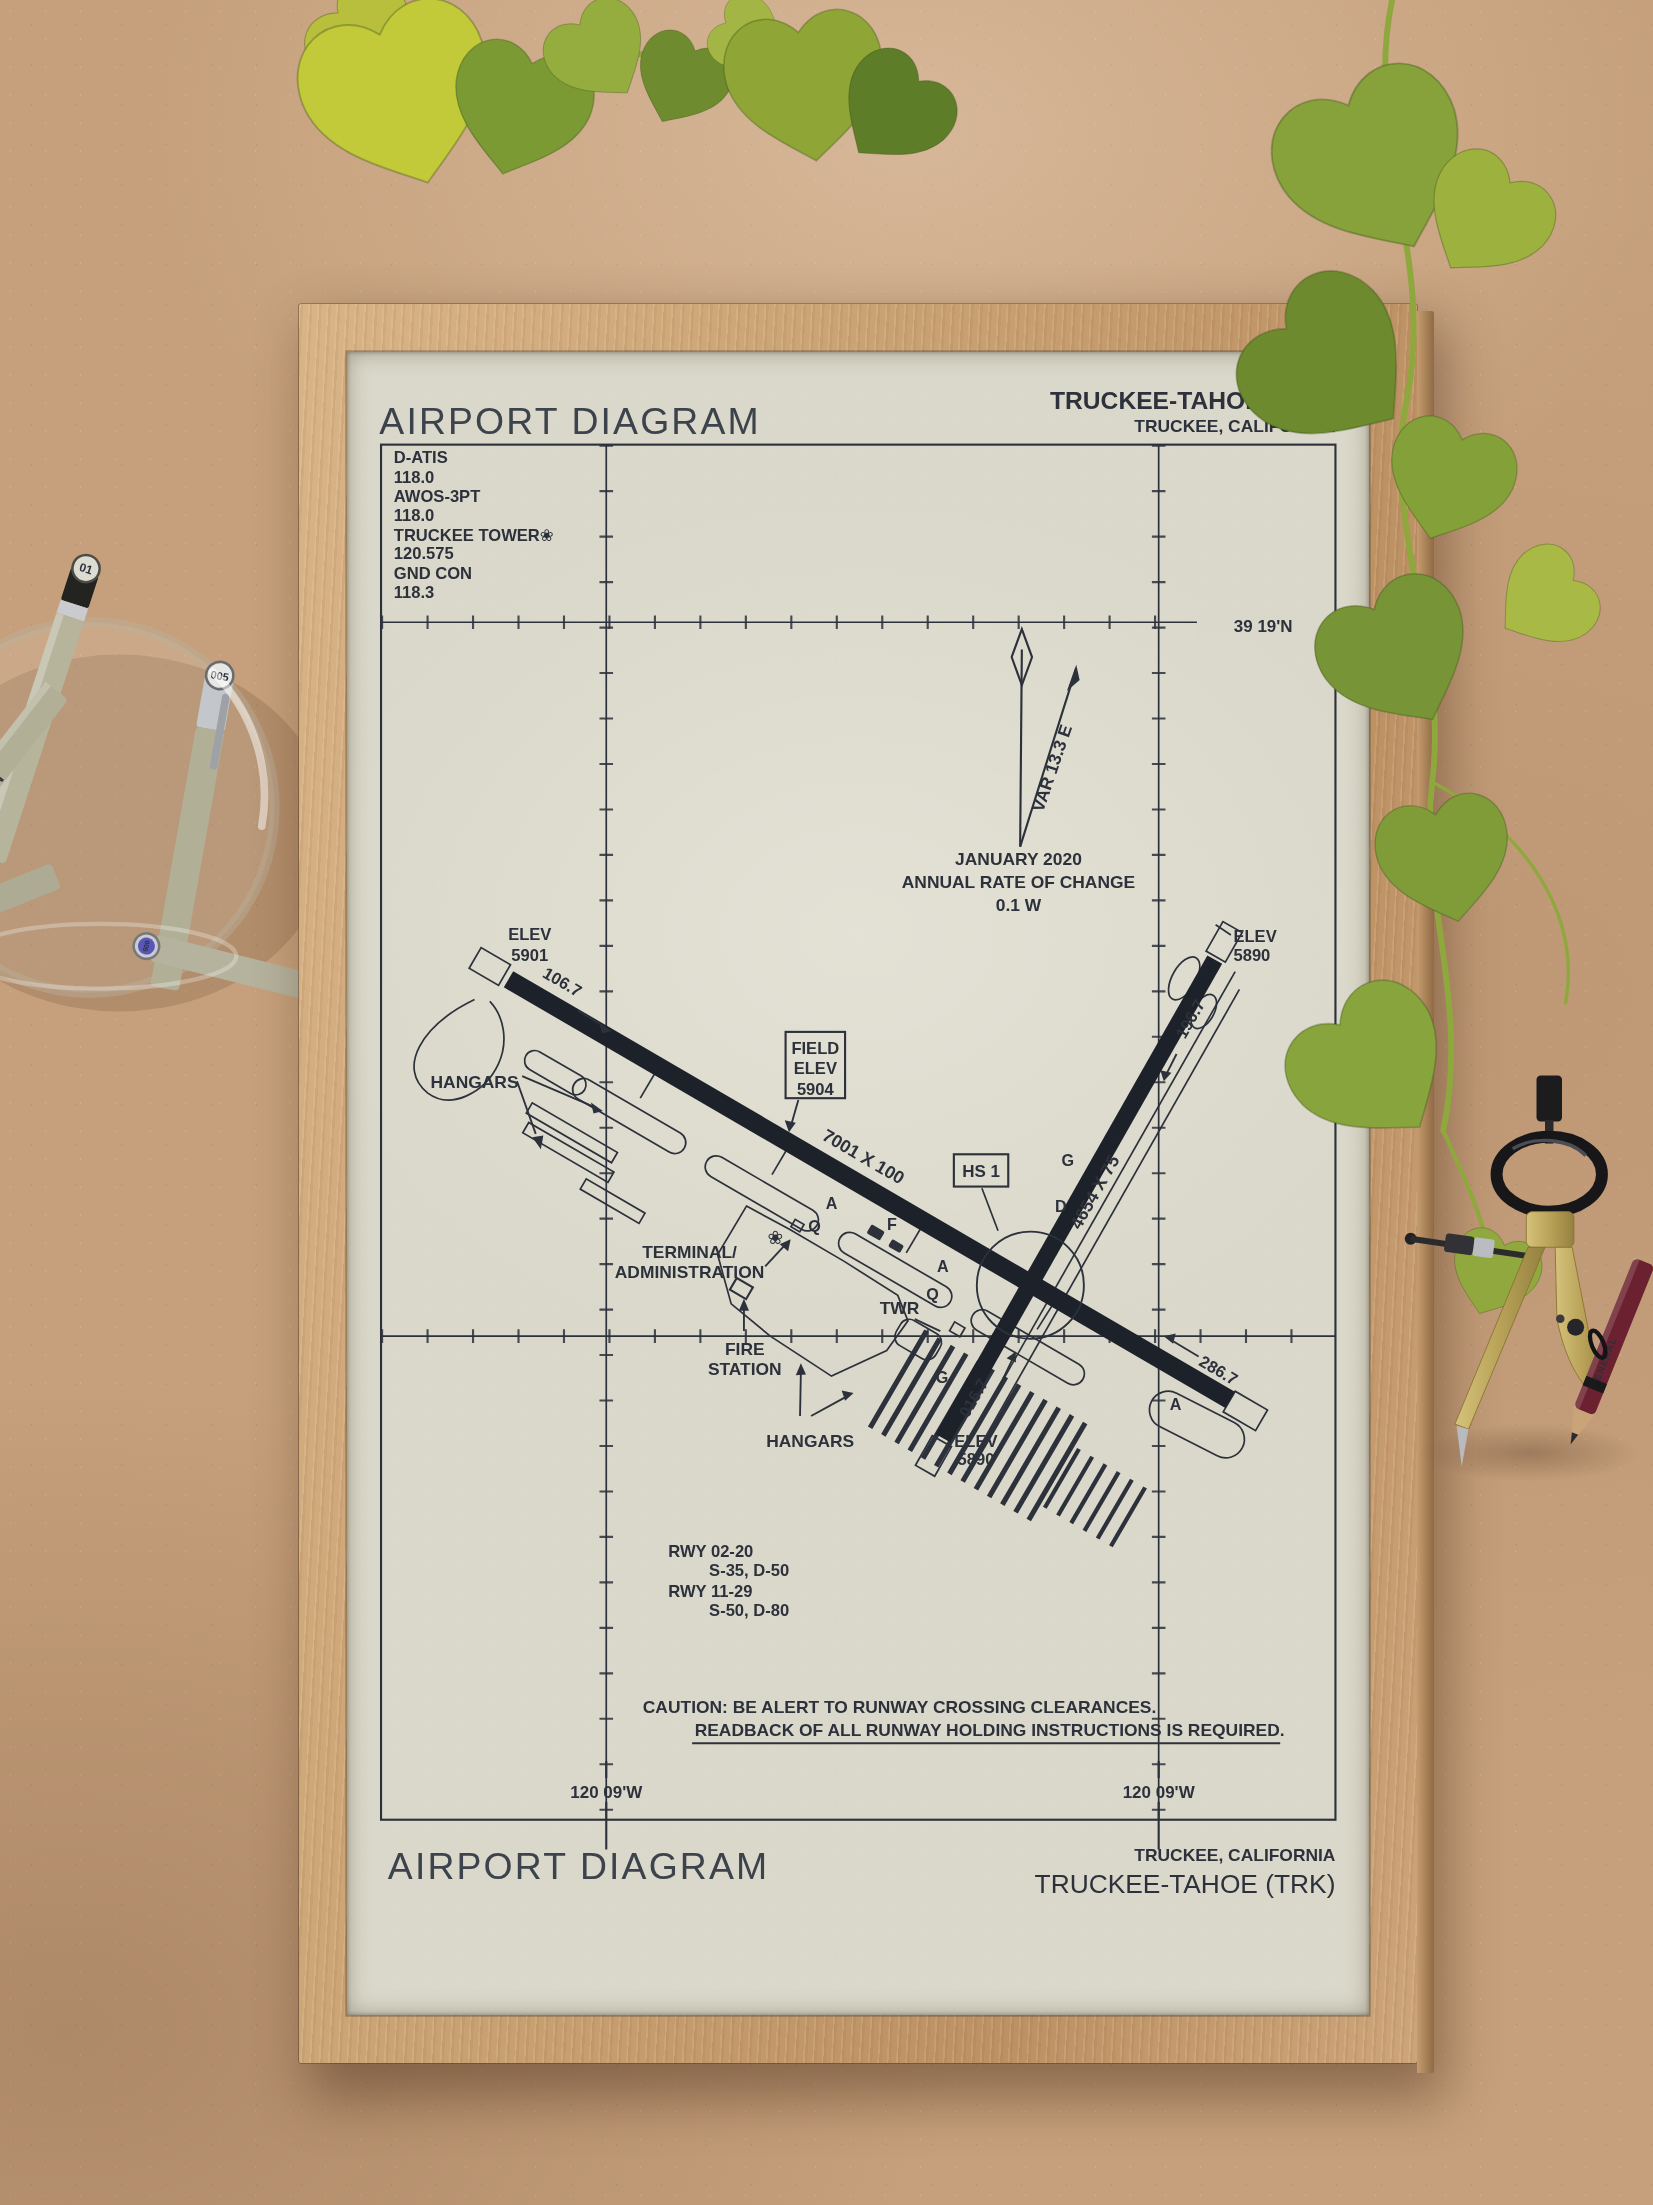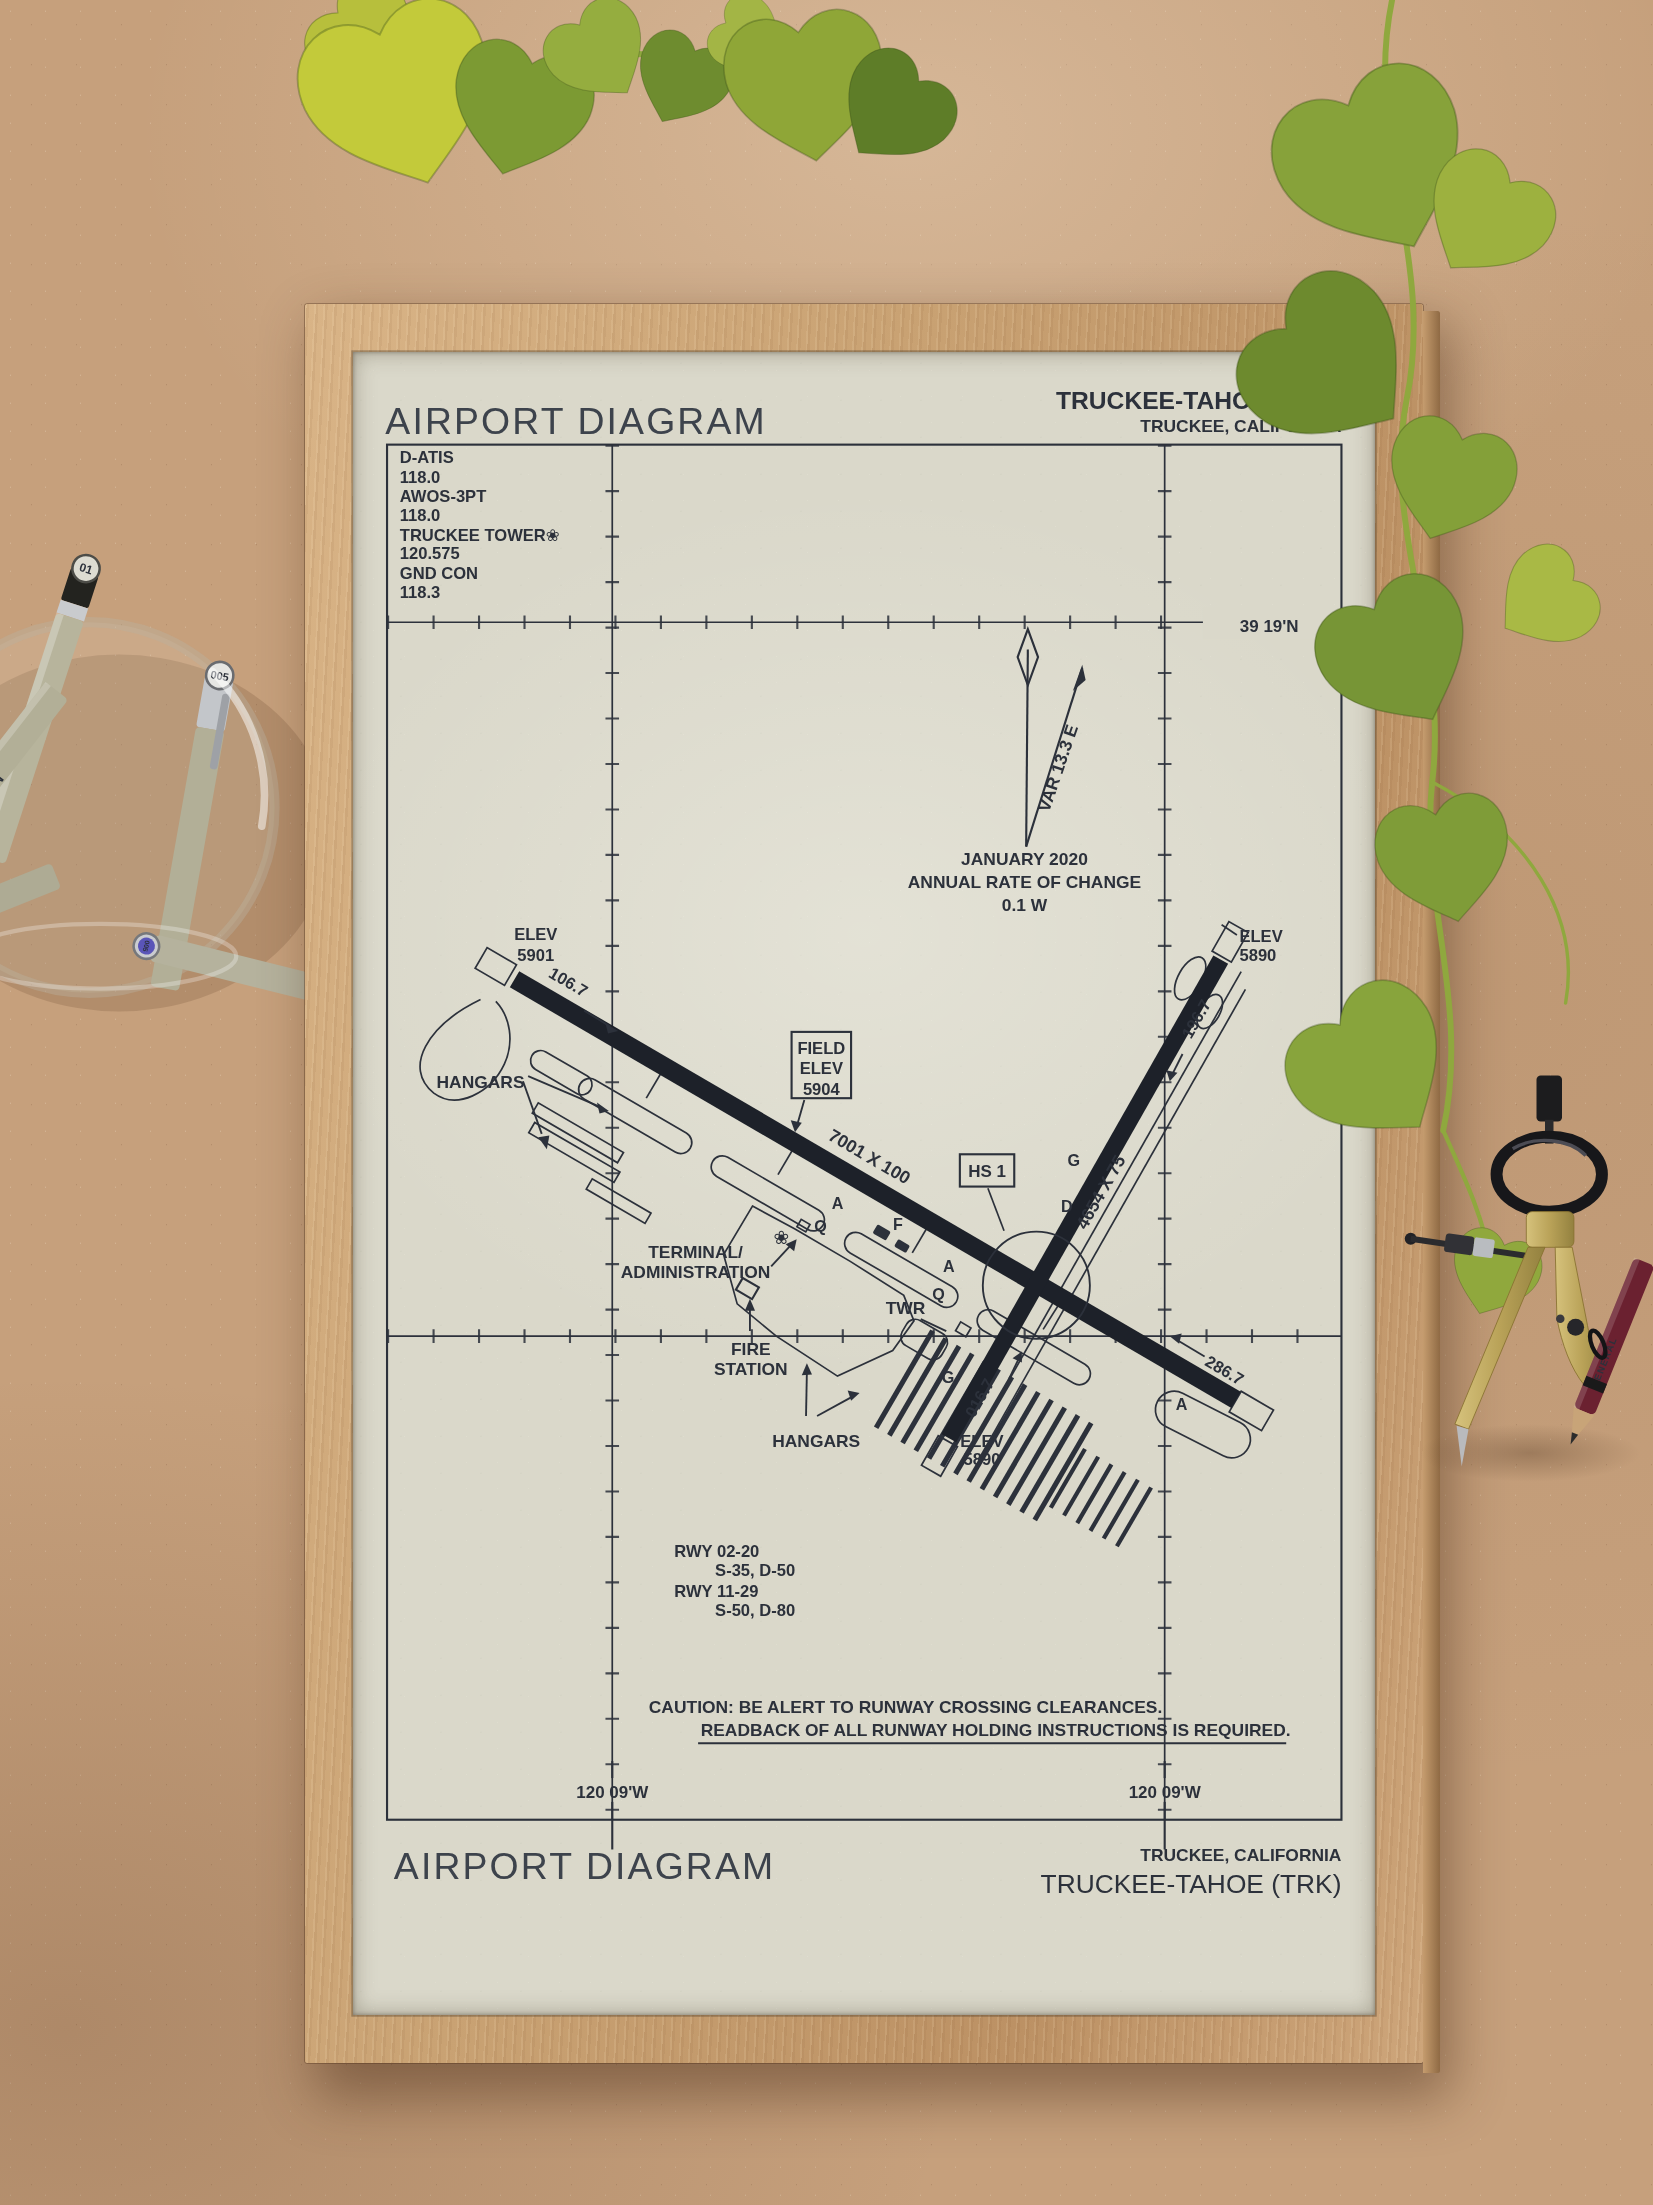--- a/index.html
+++ b/index.html
@@ -13,21 +13,20 @@
       radial-gradient(1275px 935px at 4% 92%, rgba(88,54,32,.22), transparent 70%),
       radial-gradient(circle 1.4px at 30% 40%, rgba(255,250,235,.30), transparent 70%),
       radial-gradient(circle 1.2px at 70% 62%, rgba(96,58,33,.28), transparent 70%);
     background-size:auto,auto,auto,35px 28px,45px 40px;
   }
   .frame{
     position:absolute;left:299px;top:304px;width:1118px;height:1759px;
     box-sizing:border-box;padding:48px;border-radius:2.5px;
     background:linear-gradient(105deg,#d9b487,#c9a273 38%,#bc9164 74%,#cda57a);
     box-shadow:18.7px 27px 53px 8.5px rgba(70,42,22,.45), 0 0 0 0.8px rgba(92,62,36,.55);
-    margin-left:6px;
   }
   .frame::before{
     content:'';position:absolute;inset:0;border-radius:2.5px;pointer-events:none;
     background:repeating-linear-gradient(93deg, rgba(255,236,202,.12) 0 1.7px, rgba(122,76,40,.08) 1.7px 4.2px, transparent 4.2px 9.3px);
   }
   .frame::after{
     content:'';position:absolute;right:-17px;top:6.8px;bottom:-10.2px;width:17px;
     background:linear-gradient(to right,#c59c6e,#8f6a44);border-radius:0 2.5px 2.5px 0;
   }
   .paper{

